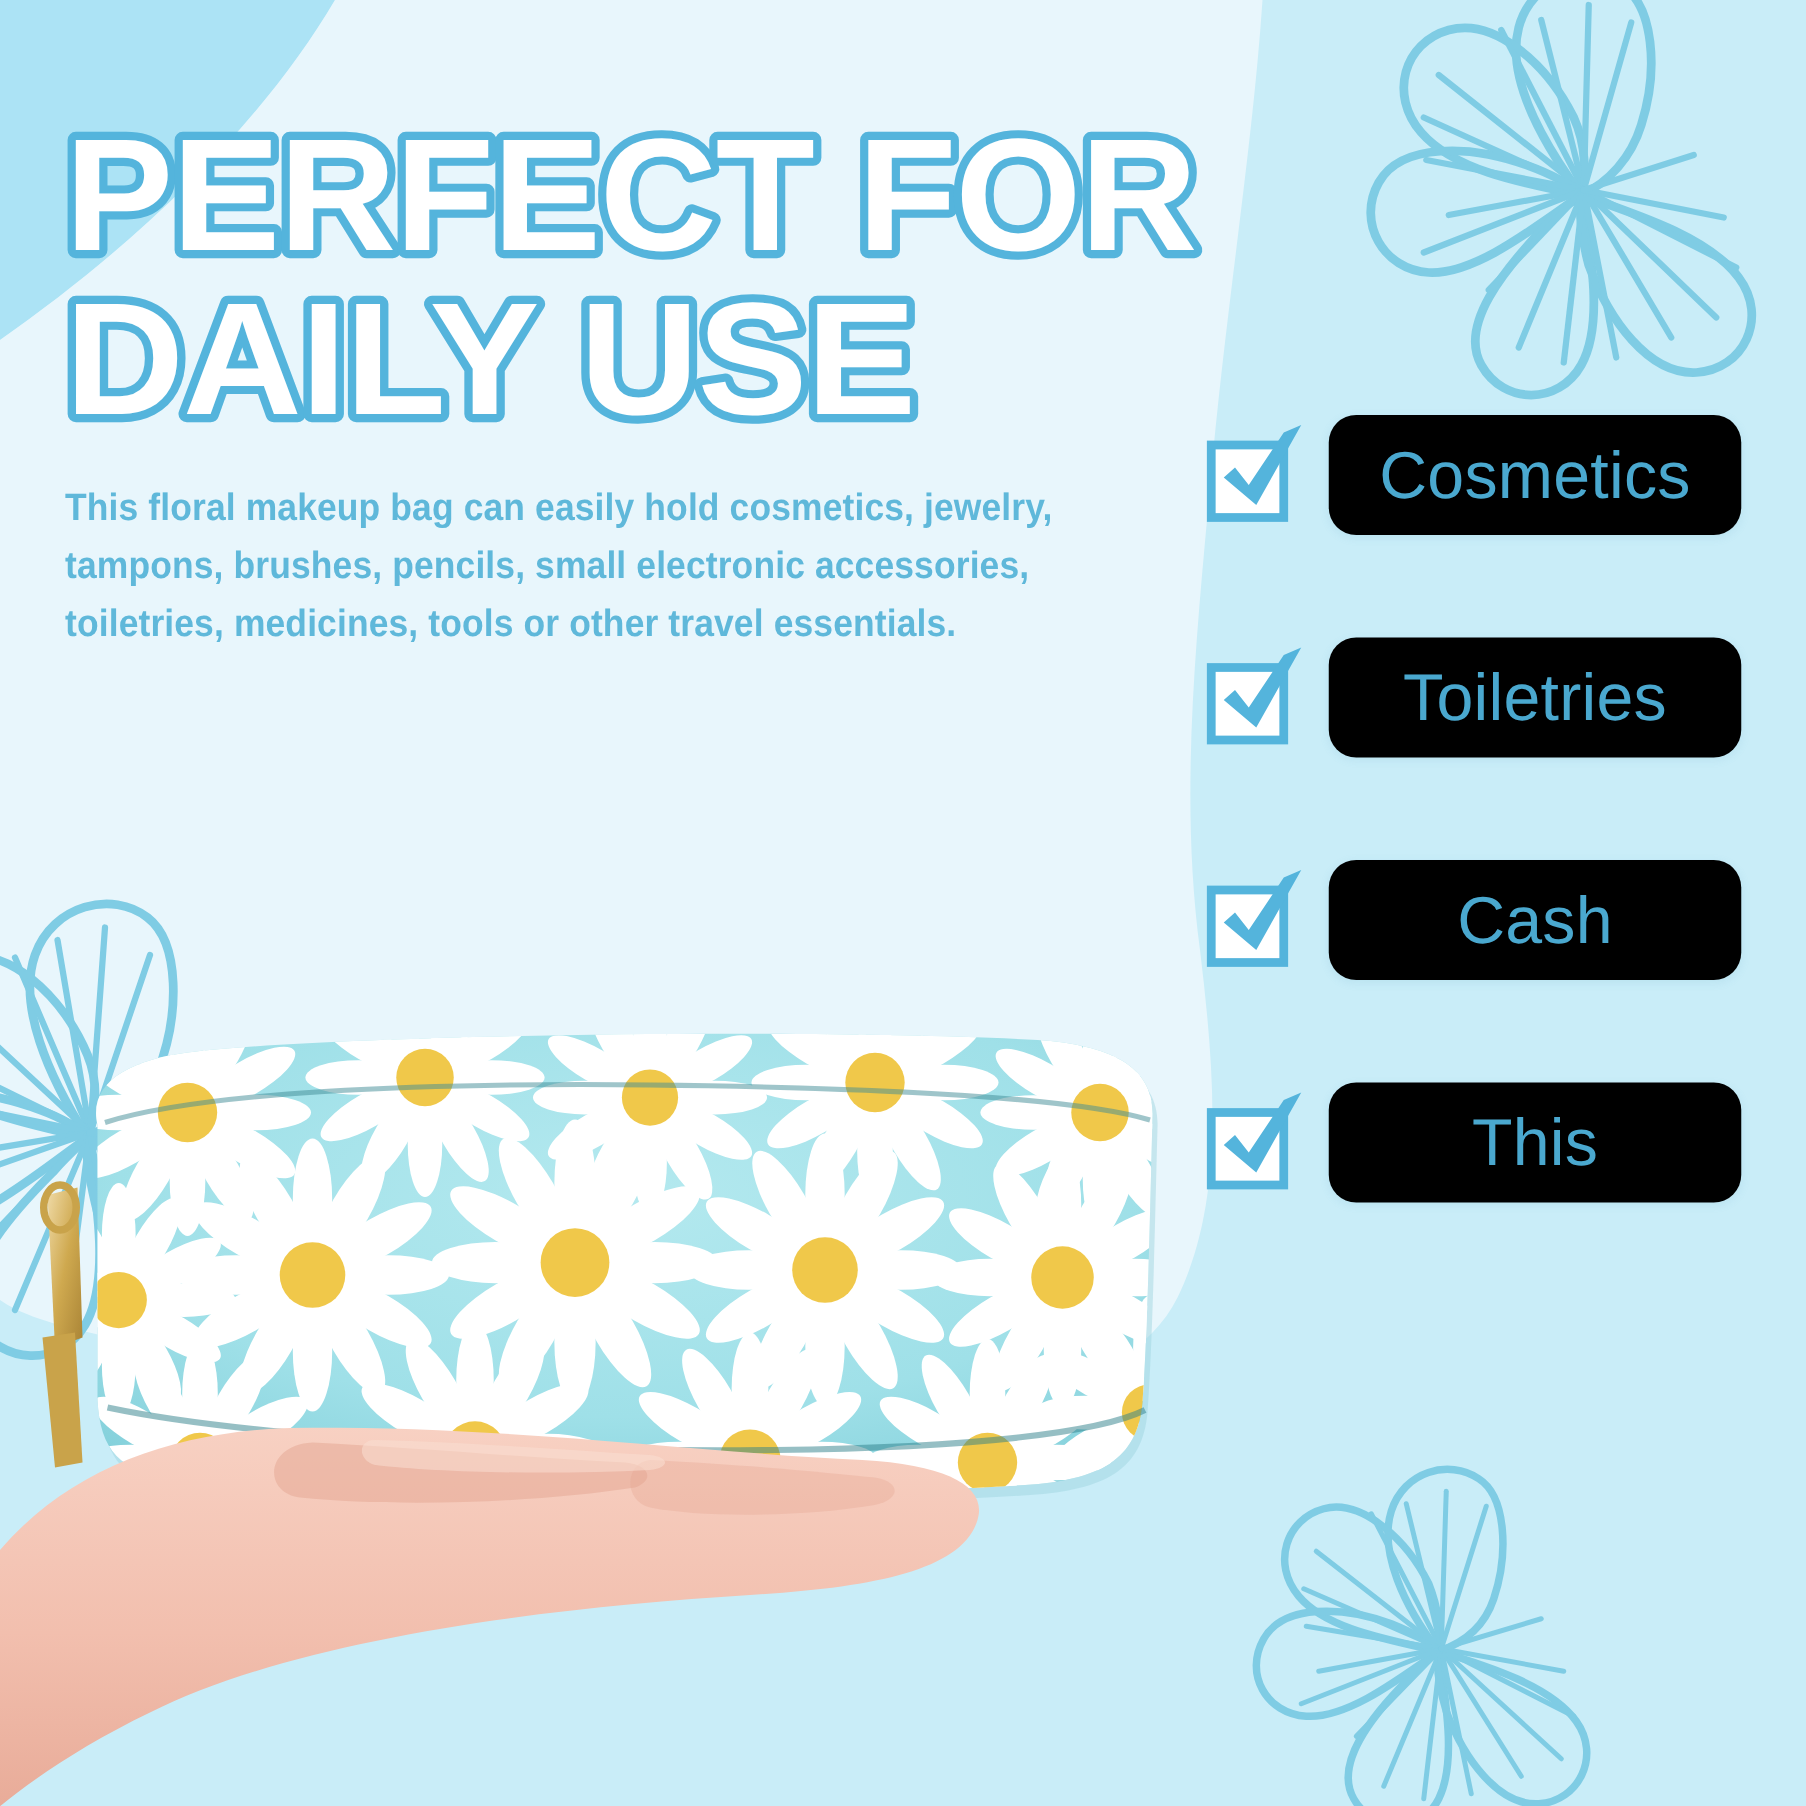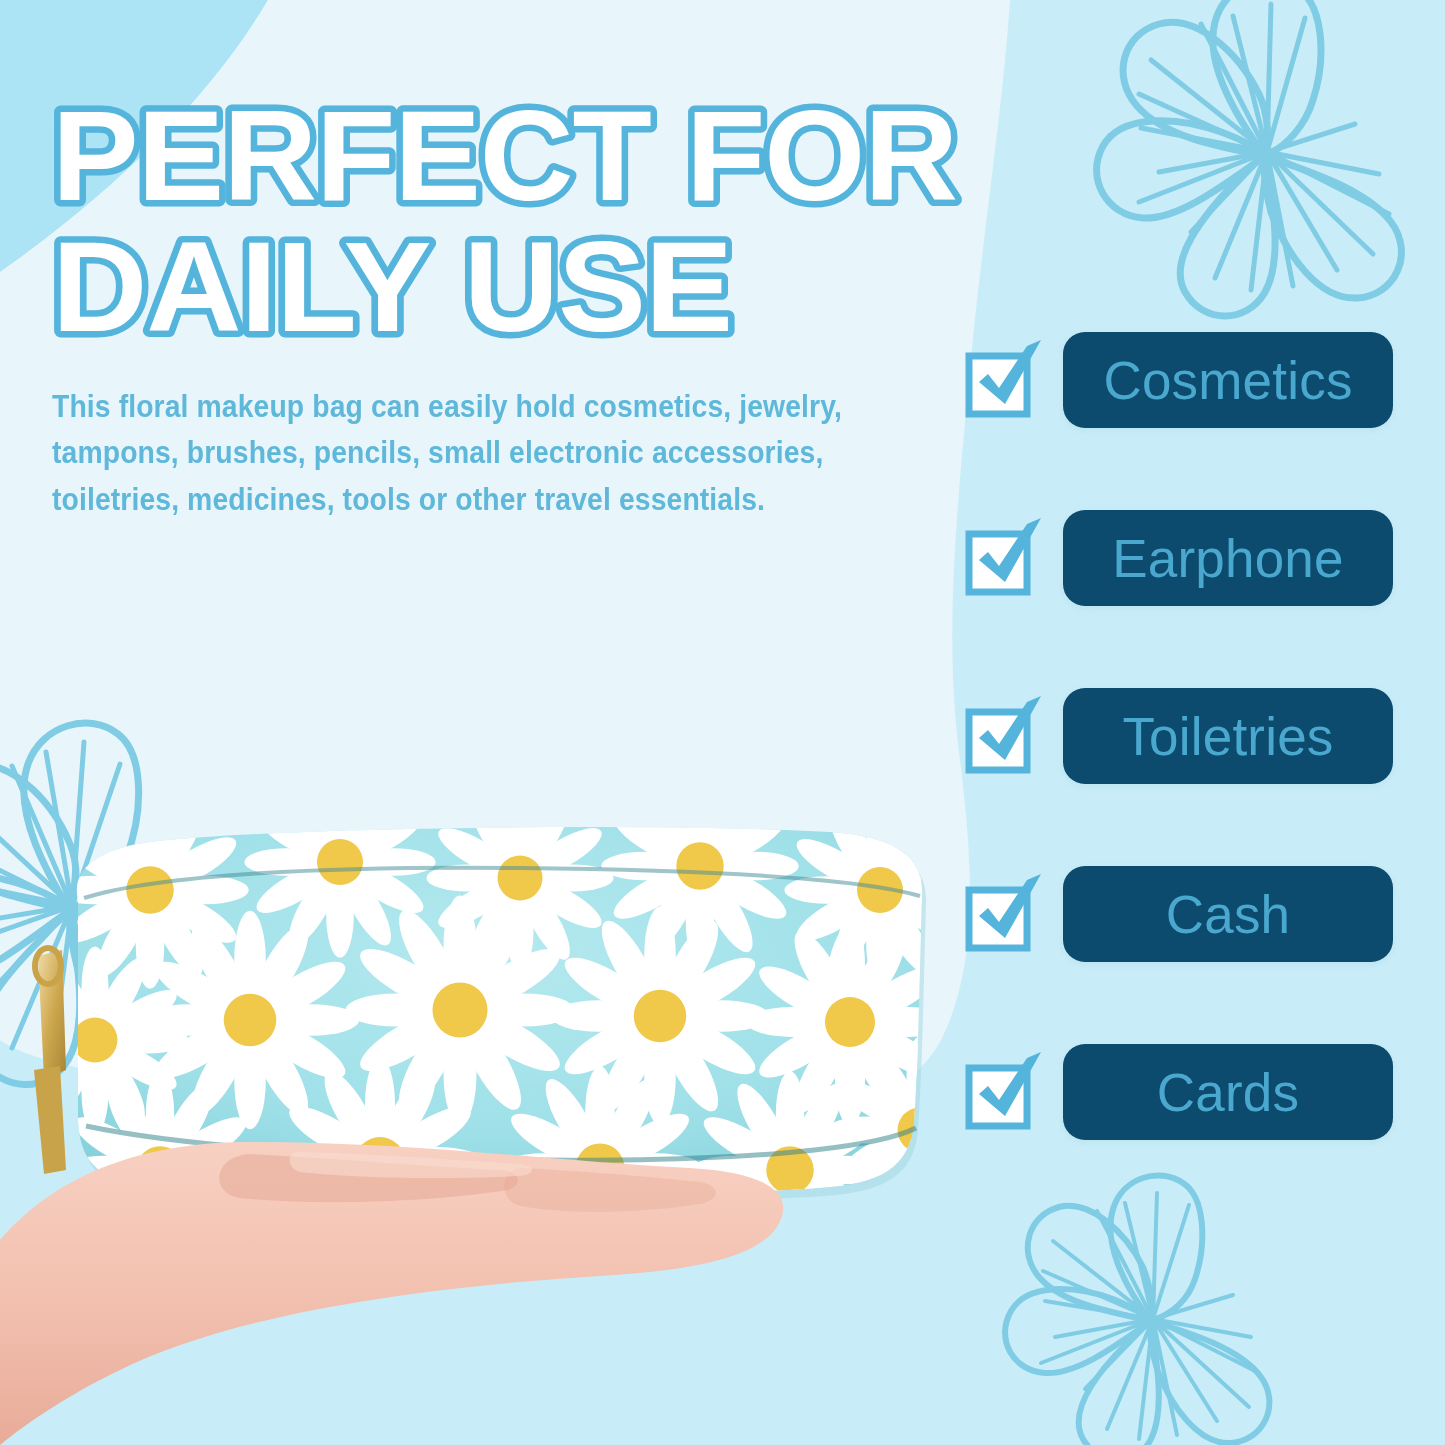--- a/index.html
+++ b/index.html
@@ -73,21 +73,21 @@
   .checkbox-icon {
     width:66px; height:66px;
     flex:0 0 66px;
     margin-top:20px;
     position:relative;
   }
   .checkbox-icon svg { position:absolute; left:0; top:-14px; width:80px; height:82px; overflow:visible; }
 
   .pill {
     margin-left:32px;
-    background:#0c4a6e;
+    background:#000000;
     border-radius:22px;
     height:96px;
     min-width:330px;
     display:flex;
     align-items:center;
     justify-content:center;
     padding:0 26px;
     box-shadow:0 2px 7px rgba(90,160,190,0.13);
   }
   .pill-label {
@@ -329,62 +329,51 @@
       <svg viewBox="0 0 80 82">
         <rect x="4" y="18" width="58" height="58" fill="#ffffff" stroke="#54b4dc" stroke-width="7"></rect>
         <path d="M14,44 L23,36 L34,50 L62,8 L76,2 L40,66 Z" fill="#54b4dc"></path>
       </svg>
     </div>
     <div class="pill">
       <span class="pill-label">Cosmetics</span>
     </div>
   </div>
 
+
   <div class="check-row">
     <div class="checkbox-icon">
       <svg viewBox="0 0 80 82">
         <rect x="4" y="18" width="58" height="58" fill="#ffffff" stroke="#54b4dc" stroke-width="7"></rect>
         <path d="M14,44 L23,36 L34,50 L62,8 L76,2 L40,66 Z" fill="#54b4dc"></path>
       </svg>
     </div>
     <div class="pill">
-      <span class="pill-label">Earphone</span>
+      <span class="pill-label">Toiletries</span>
     </div>
   </div>
+
 
   <div class="check-row">
     <div class="checkbox-icon">
       <svg viewBox="0 0 80 82">
         <rect x="4" y="18" width="58" height="58" fill="#ffffff" stroke="#54b4dc" stroke-width="7"></rect>
         <path d="M14,44 L23,36 L34,50 L62,8 L76,2 L40,66 Z" fill="#54b4dc"></path>
       </svg>
     </div>
     <div class="pill">
-      <span class="pill-label">Toiletries</span>
+      <span class="pill-label">Cash</span>
     </div>
   </div>
-
 
   <div class="check-row">
     <div class="checkbox-icon">
       <svg viewBox="0 0 80 82">
         <rect x="4" y="18" width="58" height="58" fill="#ffffff" stroke="#54b4dc" stroke-width="7"></rect>
         <path d="M14,44 L23,36 L34,50 L62,8 L76,2 L40,66 Z" fill="#54b4dc"></path>
       </svg>
     </div>
     <div class="pill">
-      <span class="pill-label">Cash</span>
+      <span class="pill-label">This</span>
     </div>
   </div>
 
-  <div class="check-row">
-    <div class="checkbox-icon">
-      <svg viewBox="0 0 80 82">
-        <rect x="4" y="18" width="58" height="58" fill="#ffffff" stroke="#54b4dc" stroke-width="7"></rect>
-        <path d="M14,44 L23,36 L34,50 L62,8 L76,2 L40,66 Z" fill="#54b4dc"></path>
-      </svg>
-    </div>
-    <div class="pill">
-      <span class="pill-label">Cards</span>
-    </div>
-  </div>
-
 </div>
 
 </body></html>

